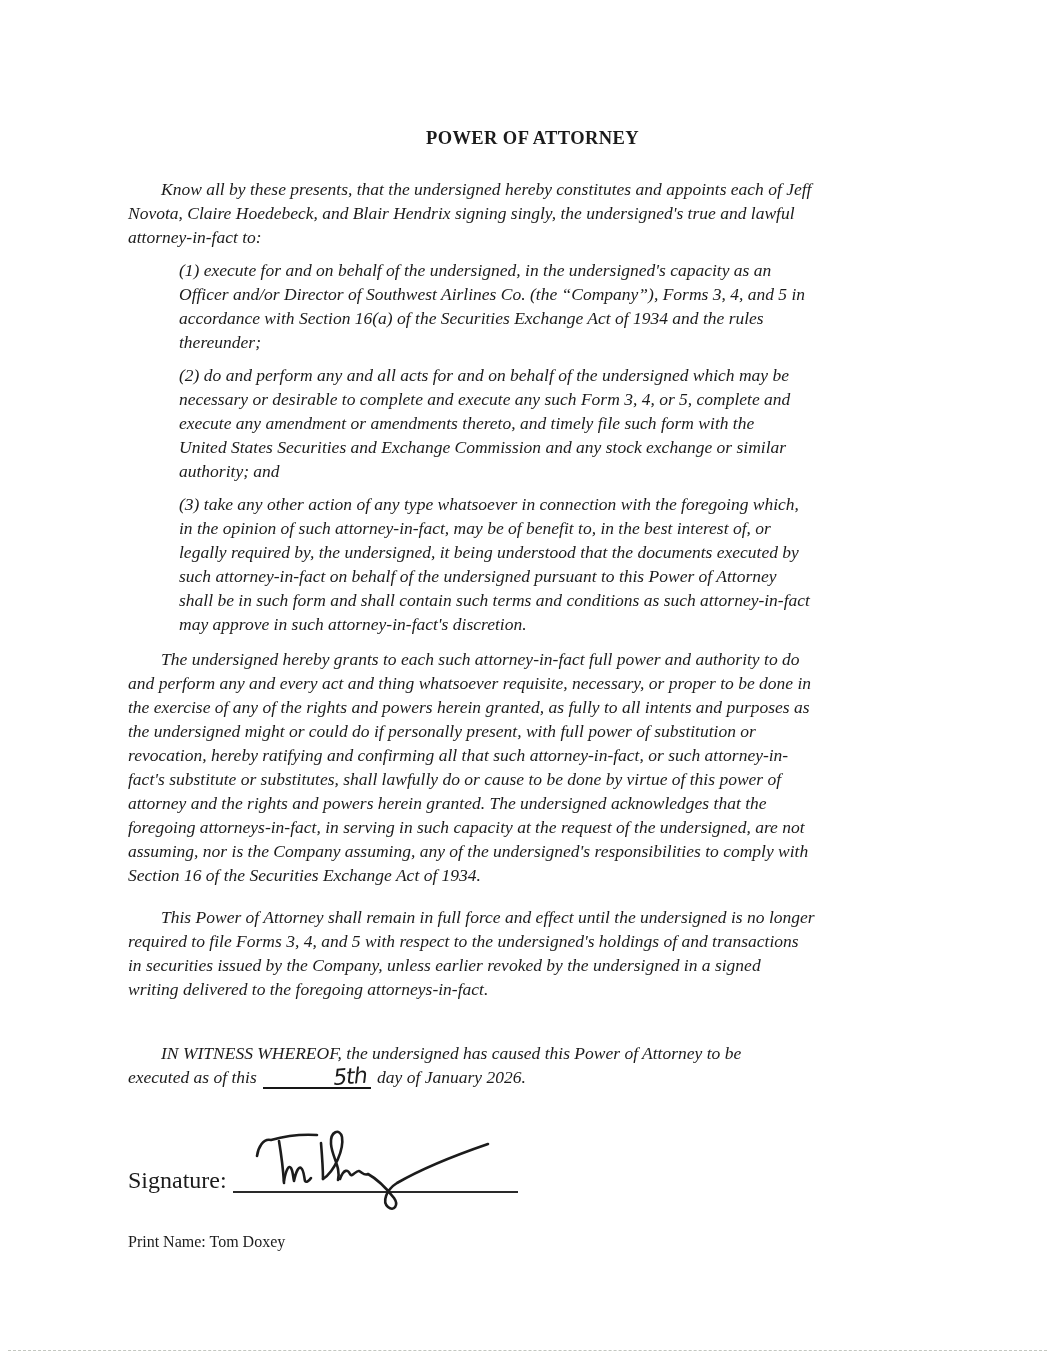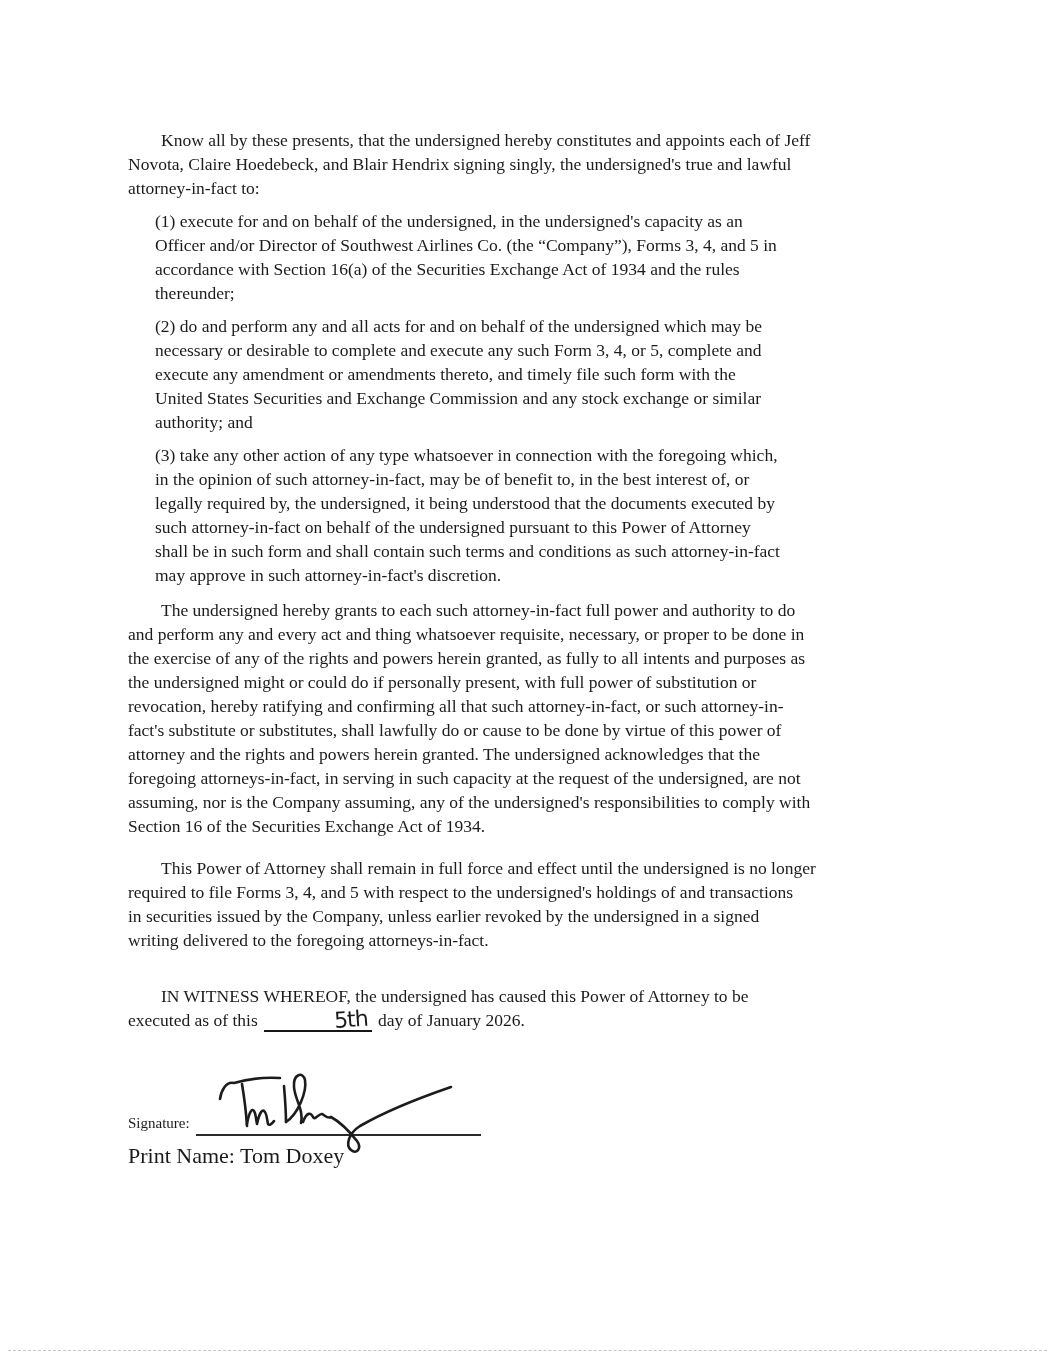--- a/index.html
+++ b/index.html
@@ -26,25 +26,26 @@
     font-size: 18.5px;
     font-weight: bold;
     letter-spacing: 0.4px;
   }
   .para {
     margin: 0 0 9px 0;
     font-size: 17.5px;
     line-height: 24px;
     white-space: pre-line;
     text-align: left;
+    font-style: italic;
   }
   .indent { text-indent: 33px; }
-  .clause { margin-left: 27px; margin-right: 20px; }
+  .clause { margin-left: 51px; margin-right: 20px; }
   .grant-para { margin-bottom: 18px; margin-top: 11px; }
-  .duration-para { margin-bottom: 32px; }
+  .duration-para { margin-bottom: 40px; }
   .witness-para { margin-bottom: 0; }
 
   .blank-line {
     display: inline-block;
     min-width: 56px;
     text-align: center;
     border-bottom: 2px solid #161616;
     margin: 0 2px;
     padding: 0 4px;
     line-height: 20px;
@@ -59,57 +60,58 @@
     letter-spacing: -1px;
   }
 
   .signature-row {
     display: flex;
     align-items: flex-end;
     margin-top: 58px;
     height: 46px;
   }
   .sig-label {
-    font-size: 15px;
+    font-size: 24px;
     line-height: 24px;
     padding-bottom: 1px;
   }
   .sig-line {
     position: relative;
     width: 285px;
     margin-left: 6px;
     border-bottom: 2px solid #2a2a2a;
     height: 100%;
   }
   .sig-line svg {
     position: absolute;
     left: 8px;
     bottom: -27px;
     overflow: visible;
   }
   .print-name {
-    margin: 8px 0 0 0;
-    font-size: 22px;
+    margin: 37px 0 0 0;
+    font-size: 16px;
     line-height: 24px;
   }
   .scan-artifact-line {
     position: absolute;
     left: 8px;
     right: 8px;
     bottom: 14px;
     border-top: 1.5px dashed #b9beb6;
     opacity: 0.85;
   }
 </style>
 </head>
 <body>
 
 <div class="page">
   <div class="content">
 
+    <h1 class="doc-title">POWER OF ATTORNEY</h1>
 
     <p class="para indent">Know all by these presents, that the undersigned hereby constitutes and appoints each of Jeff
 Novota, Claire Hoedebeck, and Blair Hendrix signing singly, the undersigned's true and lawful
 attorney-in-fact to:</p>
 
     <p class="para clause">(1) execute for and on behalf of the undersigned, in the undersigned's capacity as an
 Officer and/or Director of Southwest Airlines Co. (the “Company”), Forms 3, 4, and 5 in
 accordance with Section 16(a) of the Securities Exchange Act of 1934 and the rules
 thereunder;</p>
 

